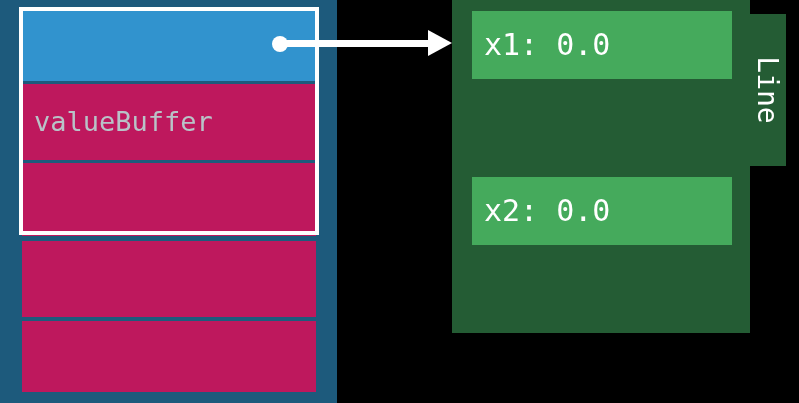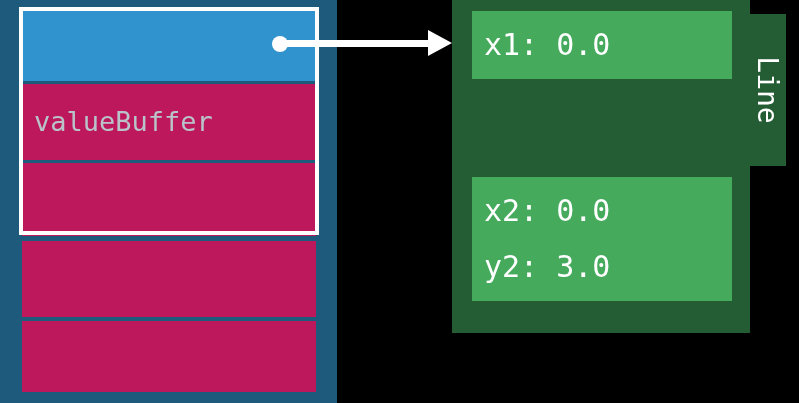--- a/index.html
+++ b/index.html
@@ -185,22 +185,19 @@
 
     <div class="field" id="field-0">
       <span class="field-text">x1: 0.0</span>
     </div>
 
 
     <div class="field" id="field-2">
       <span class="field-text">x2: 0.0</span>
     </div>
 
-    <div class="field" id="field-3">
-      <span class="field-text">y2: 3.0</span>
-    </div>
   </div>
 
   <div class="class-tab">
     <span class="class-tab-label">Line</span>
   </div>
 
 </div>
 
 </body></html>

